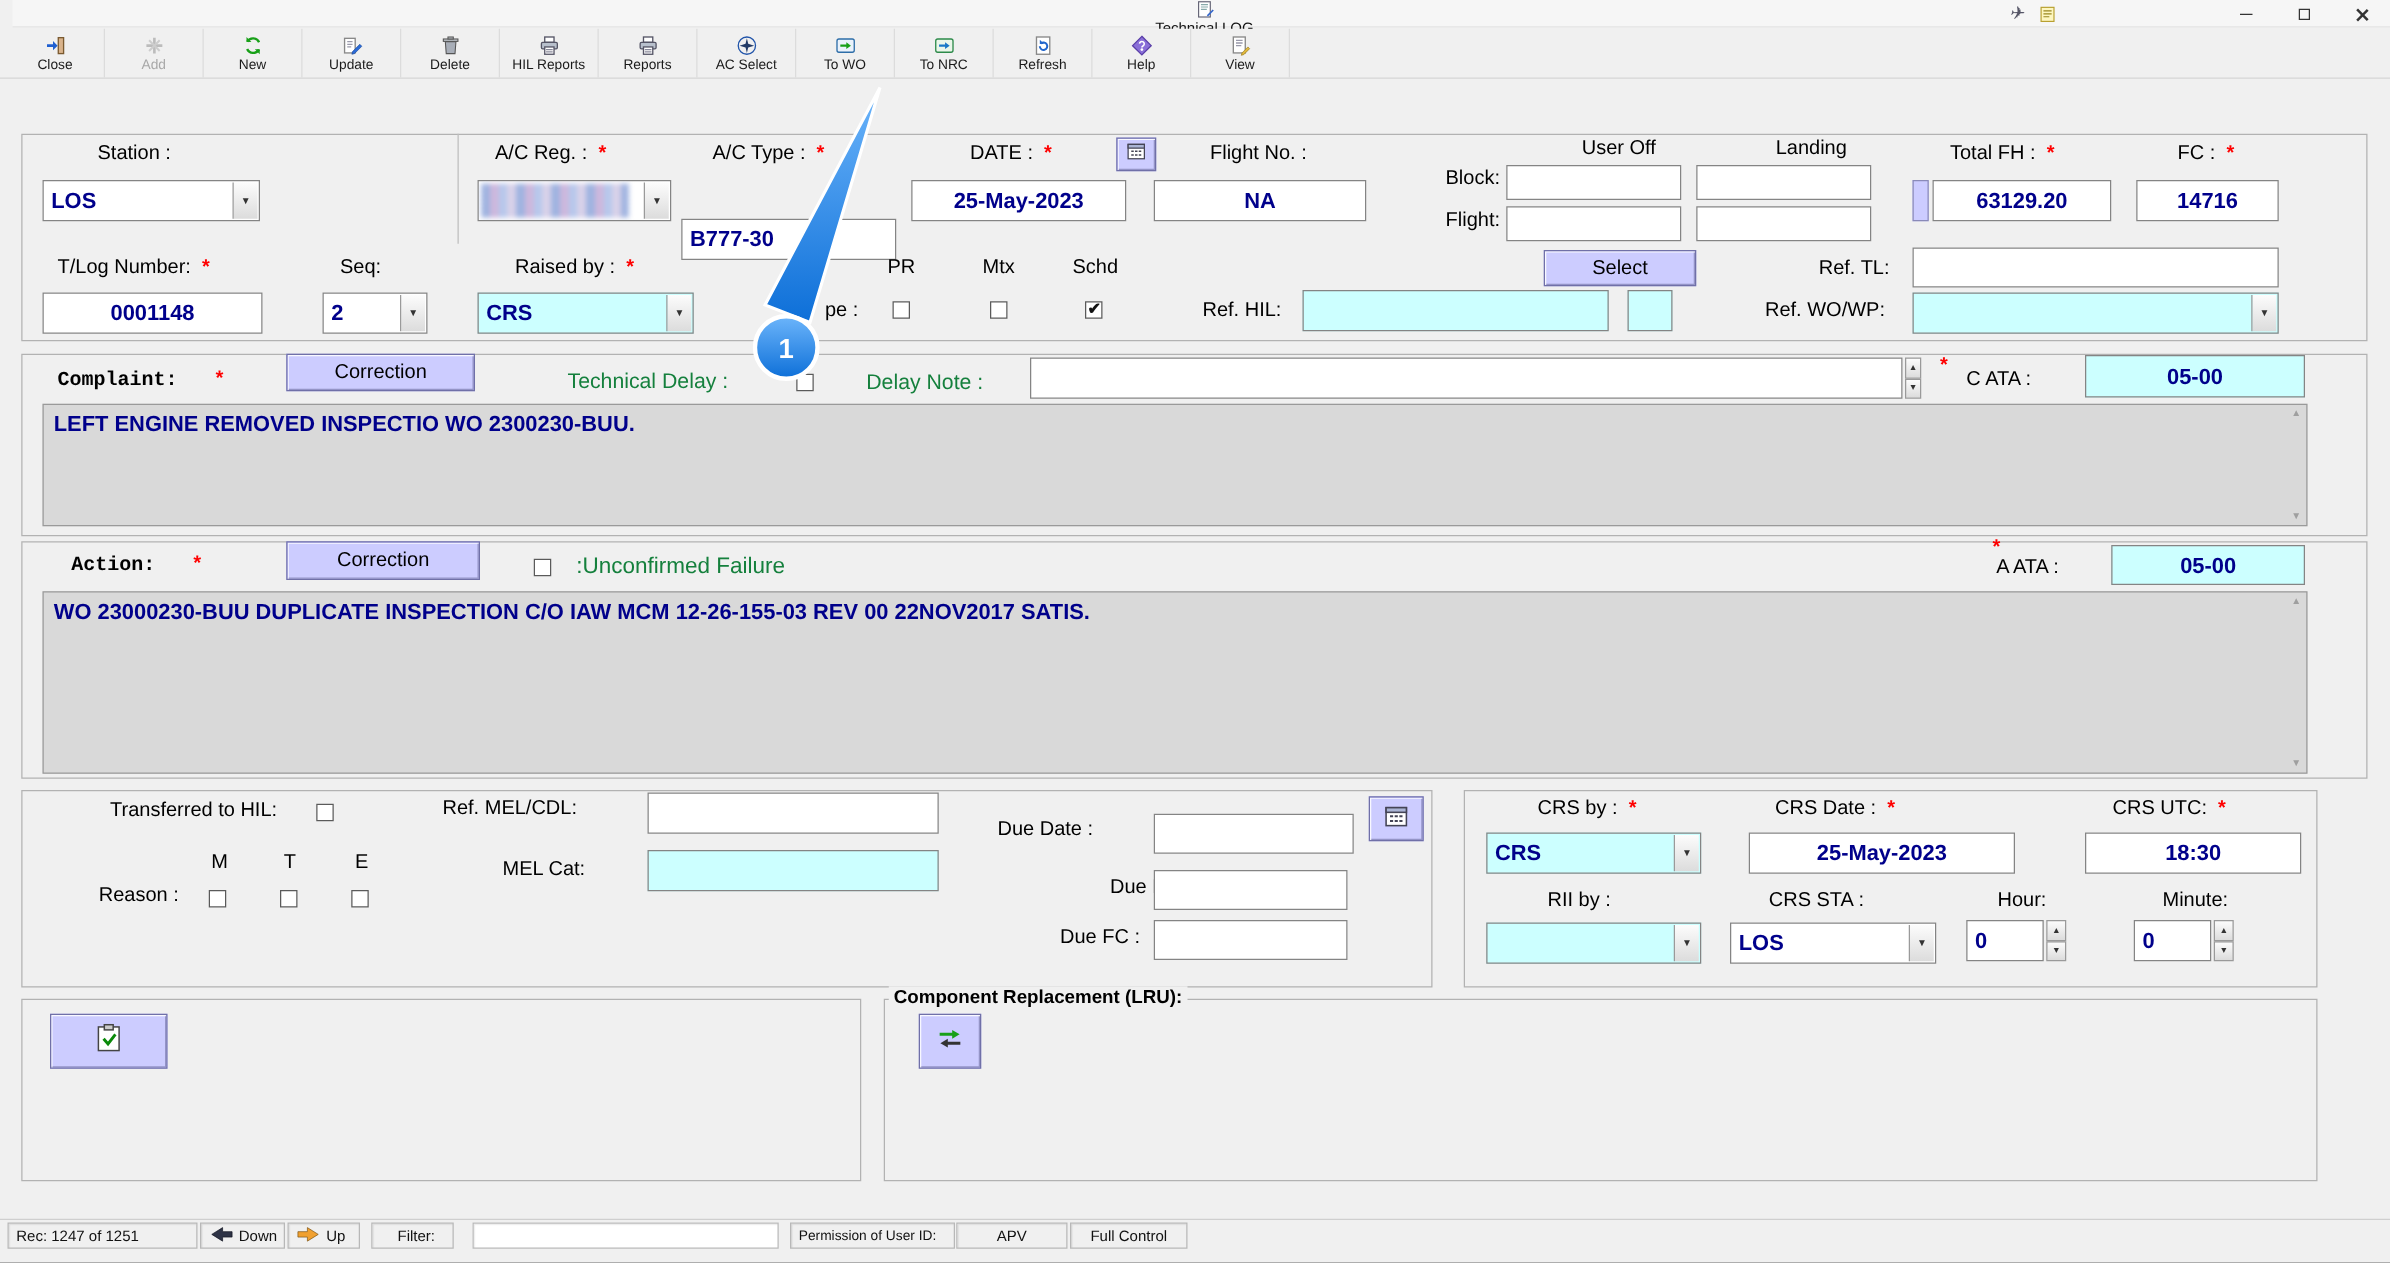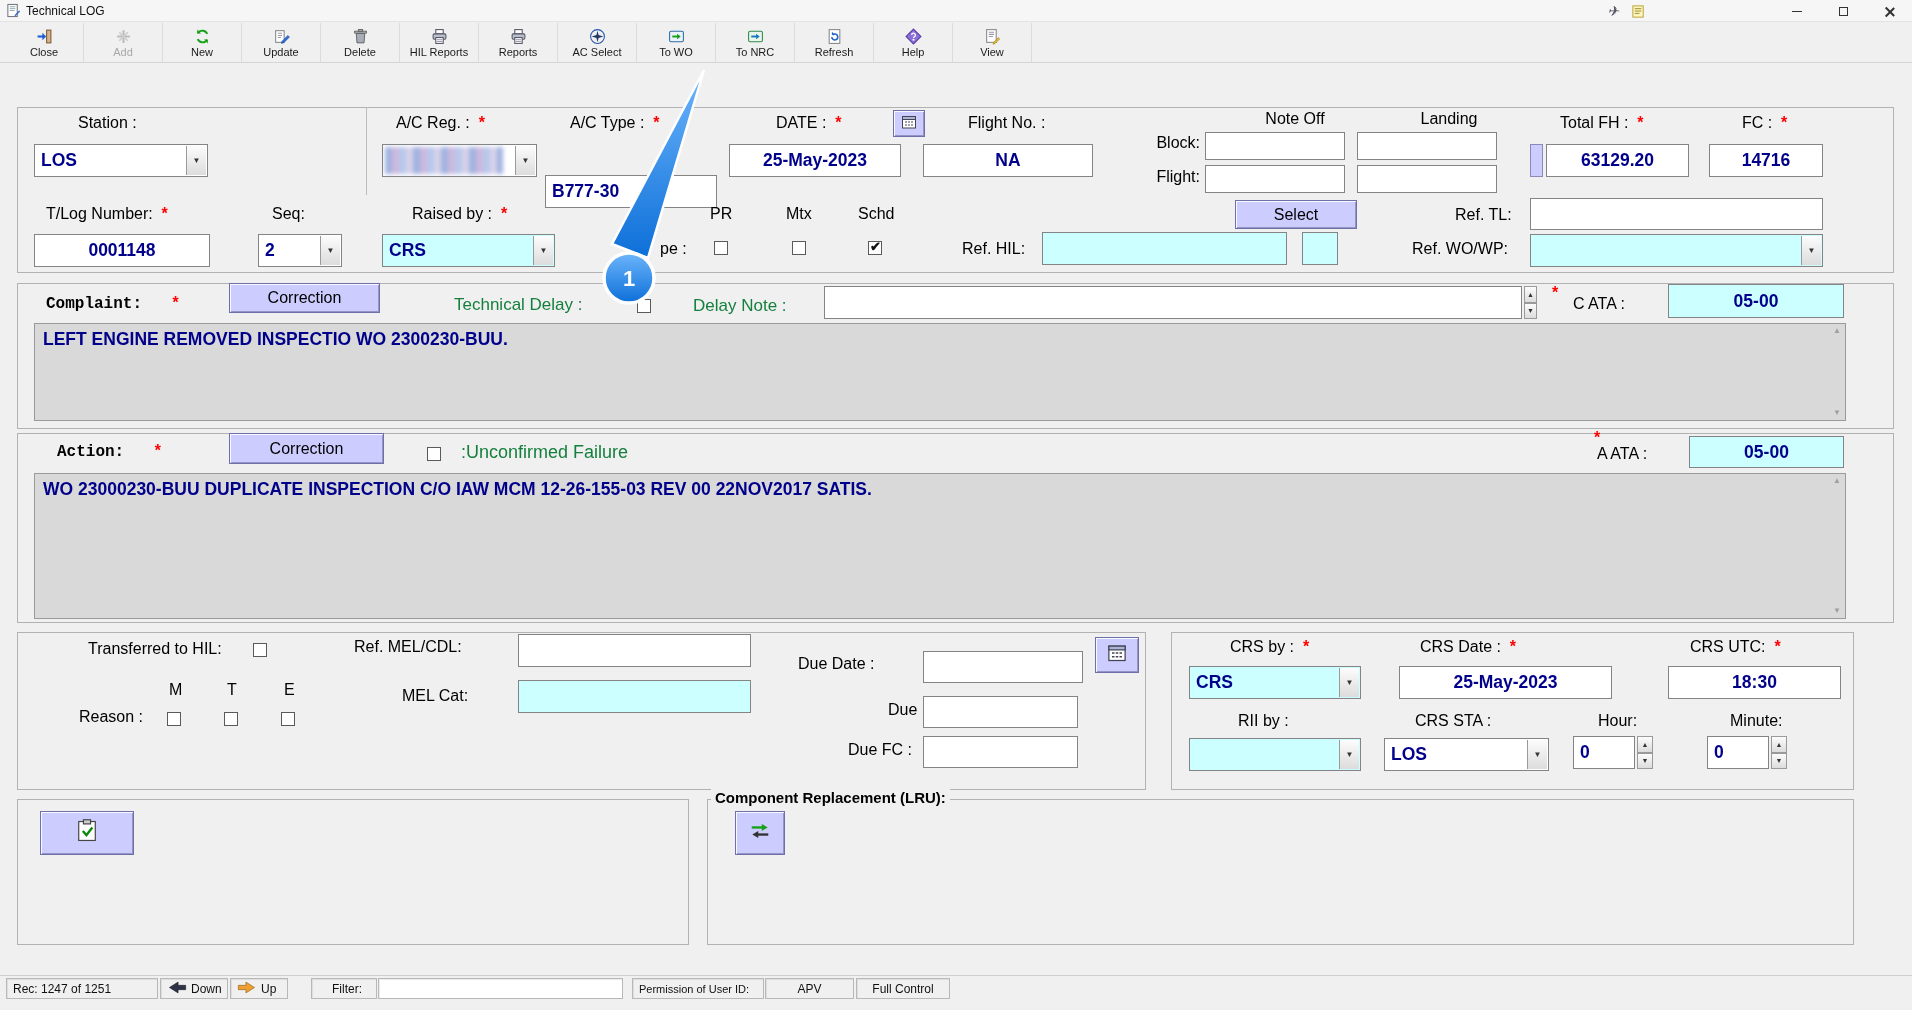--- a/index.html
+++ b/index.html
@@ -1,21 +1,21 @@
 <!DOCTYPE html>
 <html><head>
 <meta charset="utf-8">
 <style>
 *{margin:0;padding:0;box-sizing:border-box;}
 html,body{background:#555;}
 .screen{position:relative;width:1912px;height:1010px;background:#f0f0f0;overflow:hidden;
   font-family:"Liberation Sans",sans-serif;}
 
-.titlebar{position:absolute;left:0;top:0;right:0;height:22px;background:#f6f6f6;
-  border-bottom:1px solid #e3e3e3;display:flex;align-items:center;}
+.titlebar{position:absolute;left:10px;top:0;right:0;height:22px;background:#f6f6f6;
+  border-bottom:1px solid #e3e3e3;display:flex;align-items:center;flex-direction:column;}
 .title-text{font-size:12px;color:#111;margin-left:5px;}
 .appicon{width:15px;height:15px;margin-left:6px;display:flex;}
 .tb-extra{position:absolute;top:2px;width:20px;height:18px;display:flex;align-items:center;justify-content:center;}
 .plane-glyph::before{content:"✈";font-size:14px;color:#556;}
 .win-btn{position:absolute;top:0;width:46px;height:22px;display:flex;align-items:center;justify-content:center;}
 .glyph-min{width:10px;height:0;border-bottom:1.5px solid #333;display:block;}
 .glyph-max{width:9px;height:9px;border:1.2px solid #333;display:block;}
 .glyph-close{position:relative;width:11px;height:11px;display:block;}
 .glyph-close::before,.glyph-close::after{content:"";position:absolute;left:5px;top:0;width:1.5px;height:12px;background:#333;}
 .glyph-close::before{transform:rotate(45deg);} .glyph-close::after{transform:rotate(-45deg);}
@@ -276,21 +276,21 @@
     <span>25-May-2023</span>
   </div>
 
   <span class="lbl" style="left:968px;top:114px;">Flight No. :</span>
   <div class="inp ctr" style="left:923px;top:144px;width:170px;height:33px;">
     <span>NA</span>
   </div>
 
   <span class="lbl" style="left:1146px;top:134px;width:54px;text-align:right;">Block:</span>
   <span class="lbl" style="left:1146px;top:168px;width:54px;text-align:right;">Flight:</span>
-  <span class="lbl" style="left:1240px;top:110px;width:110px;text-align:center;">Note Off</span>
+  <span class="lbl" style="left:1240px;top:110px;width:110px;text-align:center;">User Off</span>
   <span class="lbl" style="left:1396px;top:110px;width:106px;text-align:center;">Landing</span>
   <div class="inp" style="left:1205px;top:132px;width:140px;height:28px;"></div>
   <div class="inp" style="left:1205px;top:165px;width:140px;height:28px;"></div>
   <div class="inp" style="left:1357px;top:132px;width:140px;height:28px;"></div>
   <div class="inp" style="left:1357px;top:165px;width:140px;height:28px;"></div>
 
   <span class="lbl" style="left:1560px;top:114px;"><span>Total FH :</span>&nbsp;&nbsp;<span class="req">*</span></span>
   <span class="sliver" style="left:1530px;top:144px;width:13px;height:33px;"></span>
   <div class="inp ctr" style="left:1546px;top:144px;width:143px;height:33px;">
     <span>63129.20</span>
@@ -481,21 +481,21 @@
             <path d="M10 1v3h7v4h-7v3L2 6z" fill="#2e3346" stroke="#10131f" stroke-width=".5"></path>
           </svg></span>
       <span>Down</span>
     </div>
     <div class="scell" style="left:230px;width:58px;">
       <span><svg width="20" height="13" viewBox="0 0 18 12">
             <path d="M8 1v3H1v4h7v3l8-5z" fill="#f0a030" stroke="#7a5010" stroke-width=".5"></path>
           </svg></span>
       <span>Up</span>
     </div>
-    <div class="scell" style="left:311px;width:66px;padding-left:20px;">Filter:</div>
+    <div class="scell" style="left:297px;width:66px;padding-left:20px;">Filter:</div>
     <div class="scell sinput" style="left:378px;width:245px;">
       <input type="text" style="">
     </div>
     <div class="scell" style="left:632px;width:132px;font-size:11px;">Permission of User ID:</div>
     <div class="scell" style="left:765px;width:89px;justify-content:center;">APV</div>
     <div class="scell" style="left:856px;width:94px;justify-content:center;">Full Control</div>
   </div>
 
   <svg class="callout" viewBox="0 0 215 270">
     <defs>

